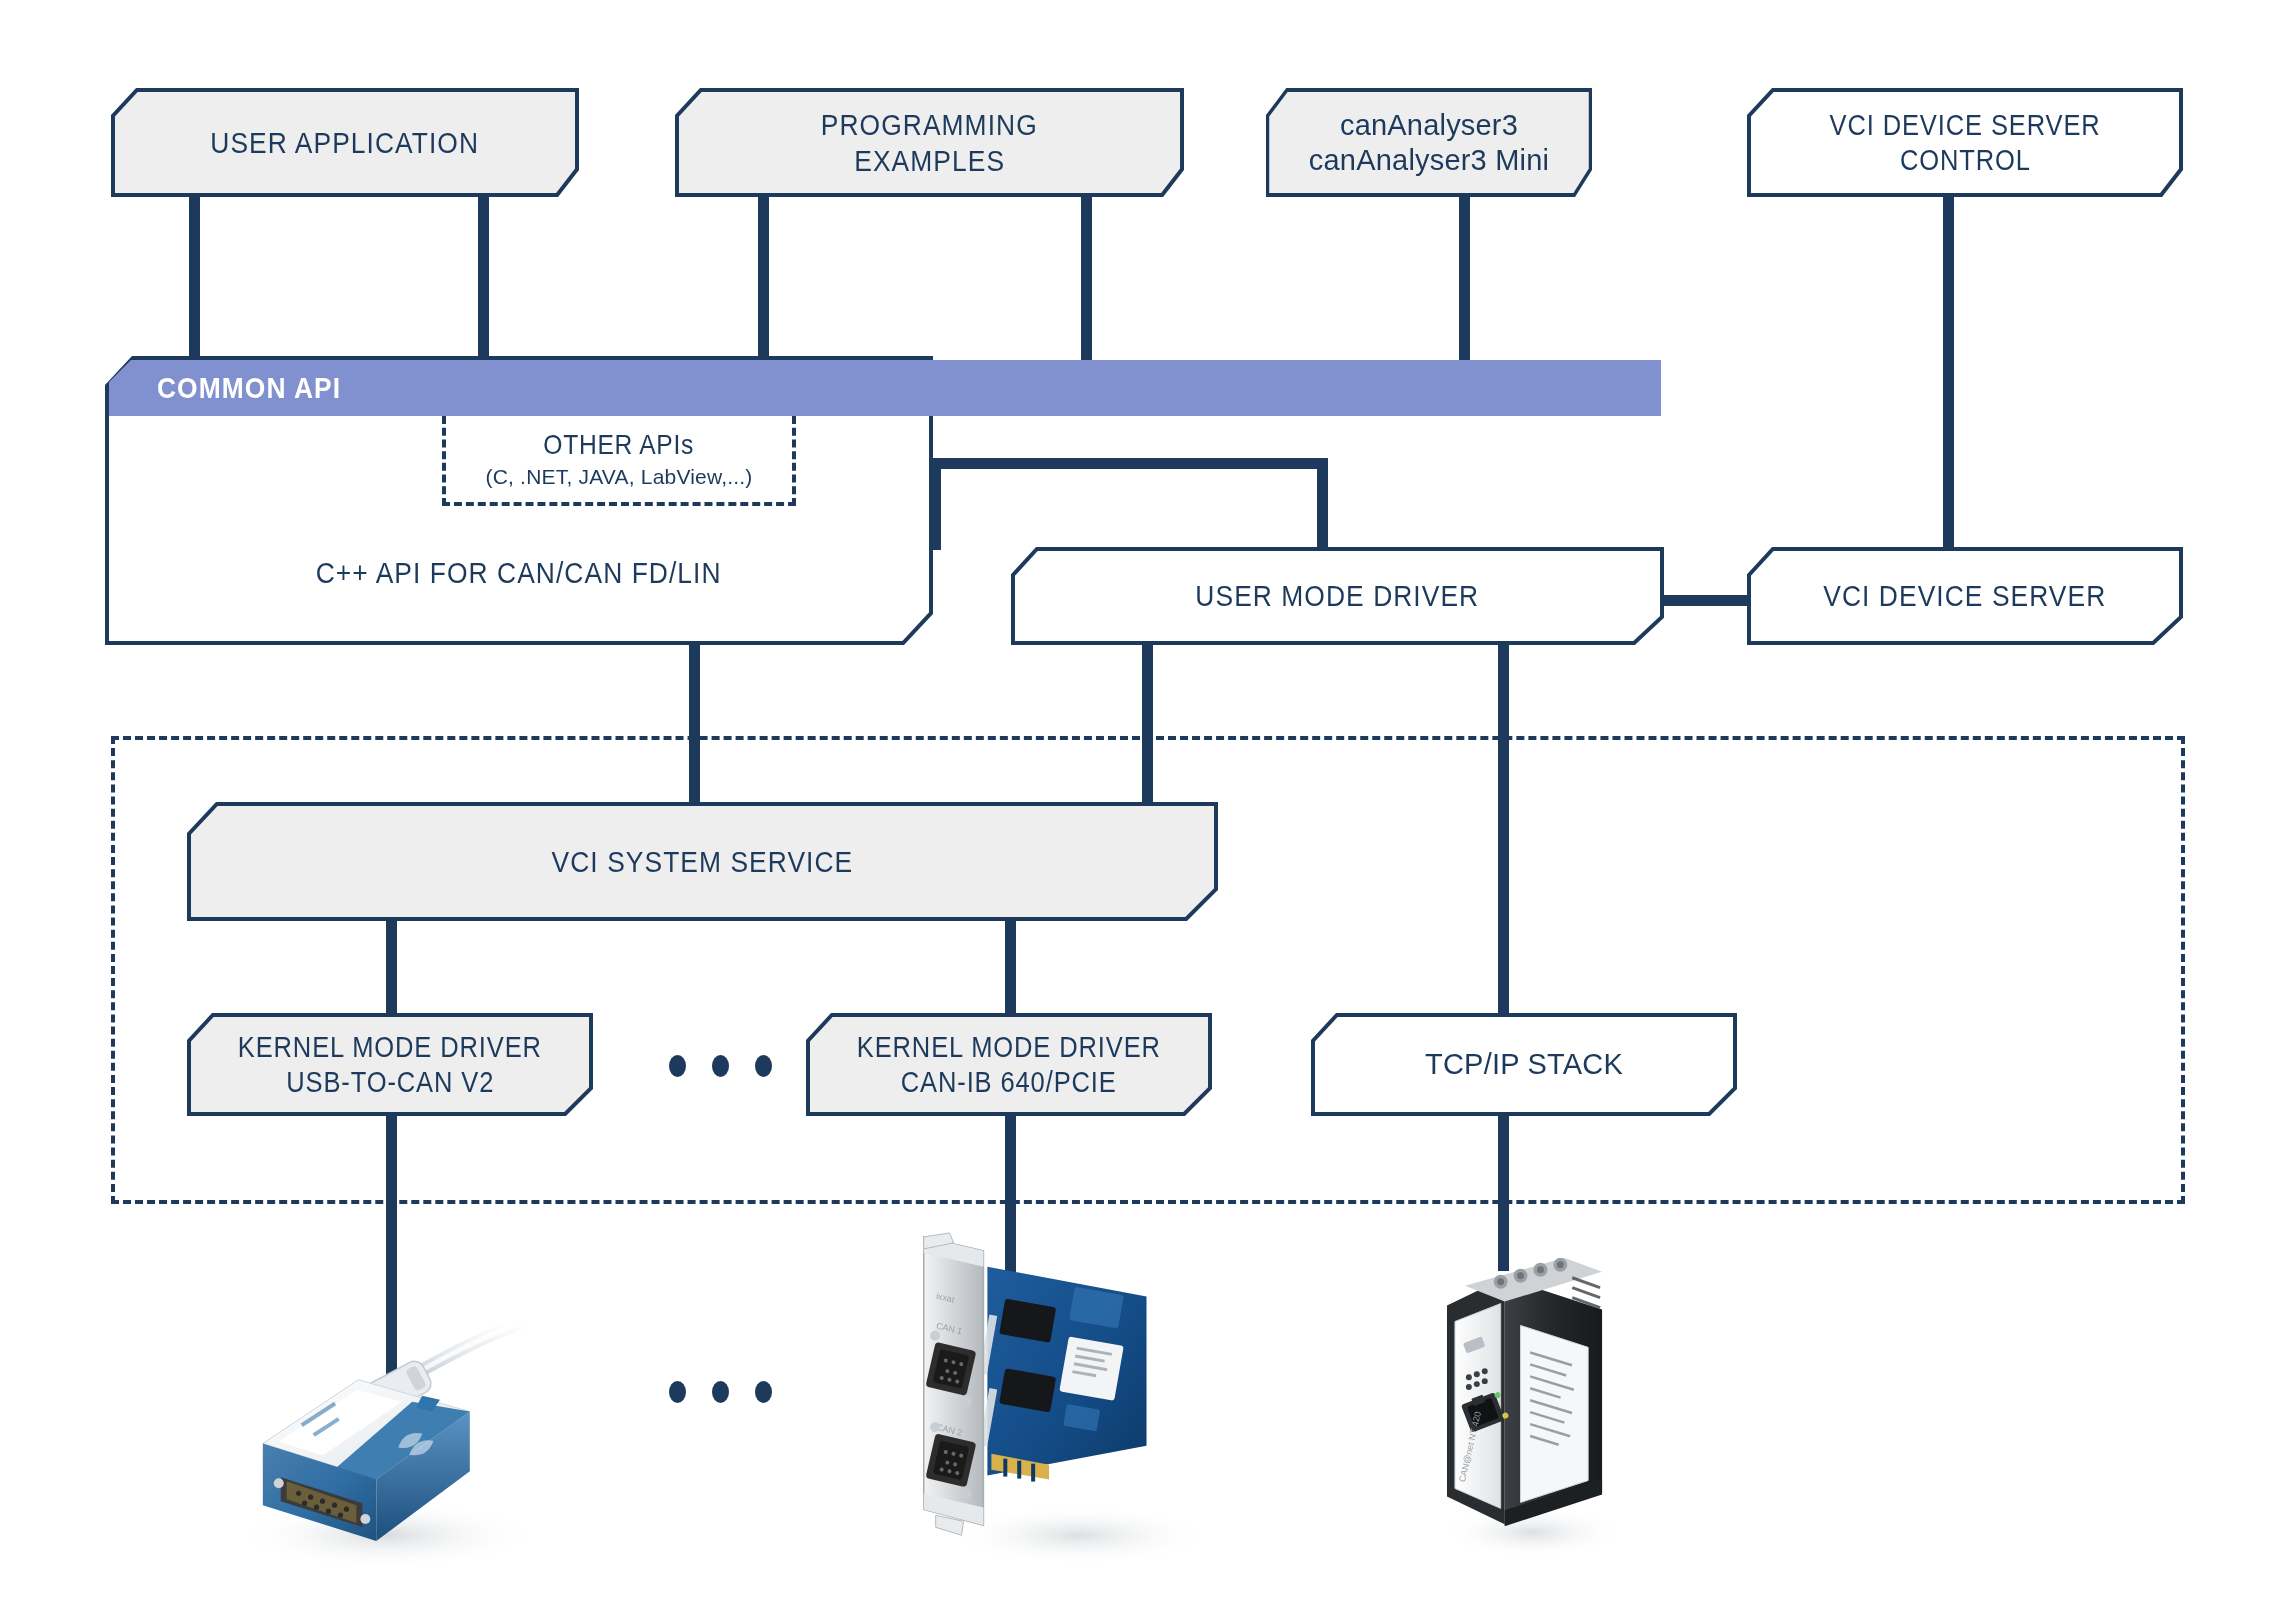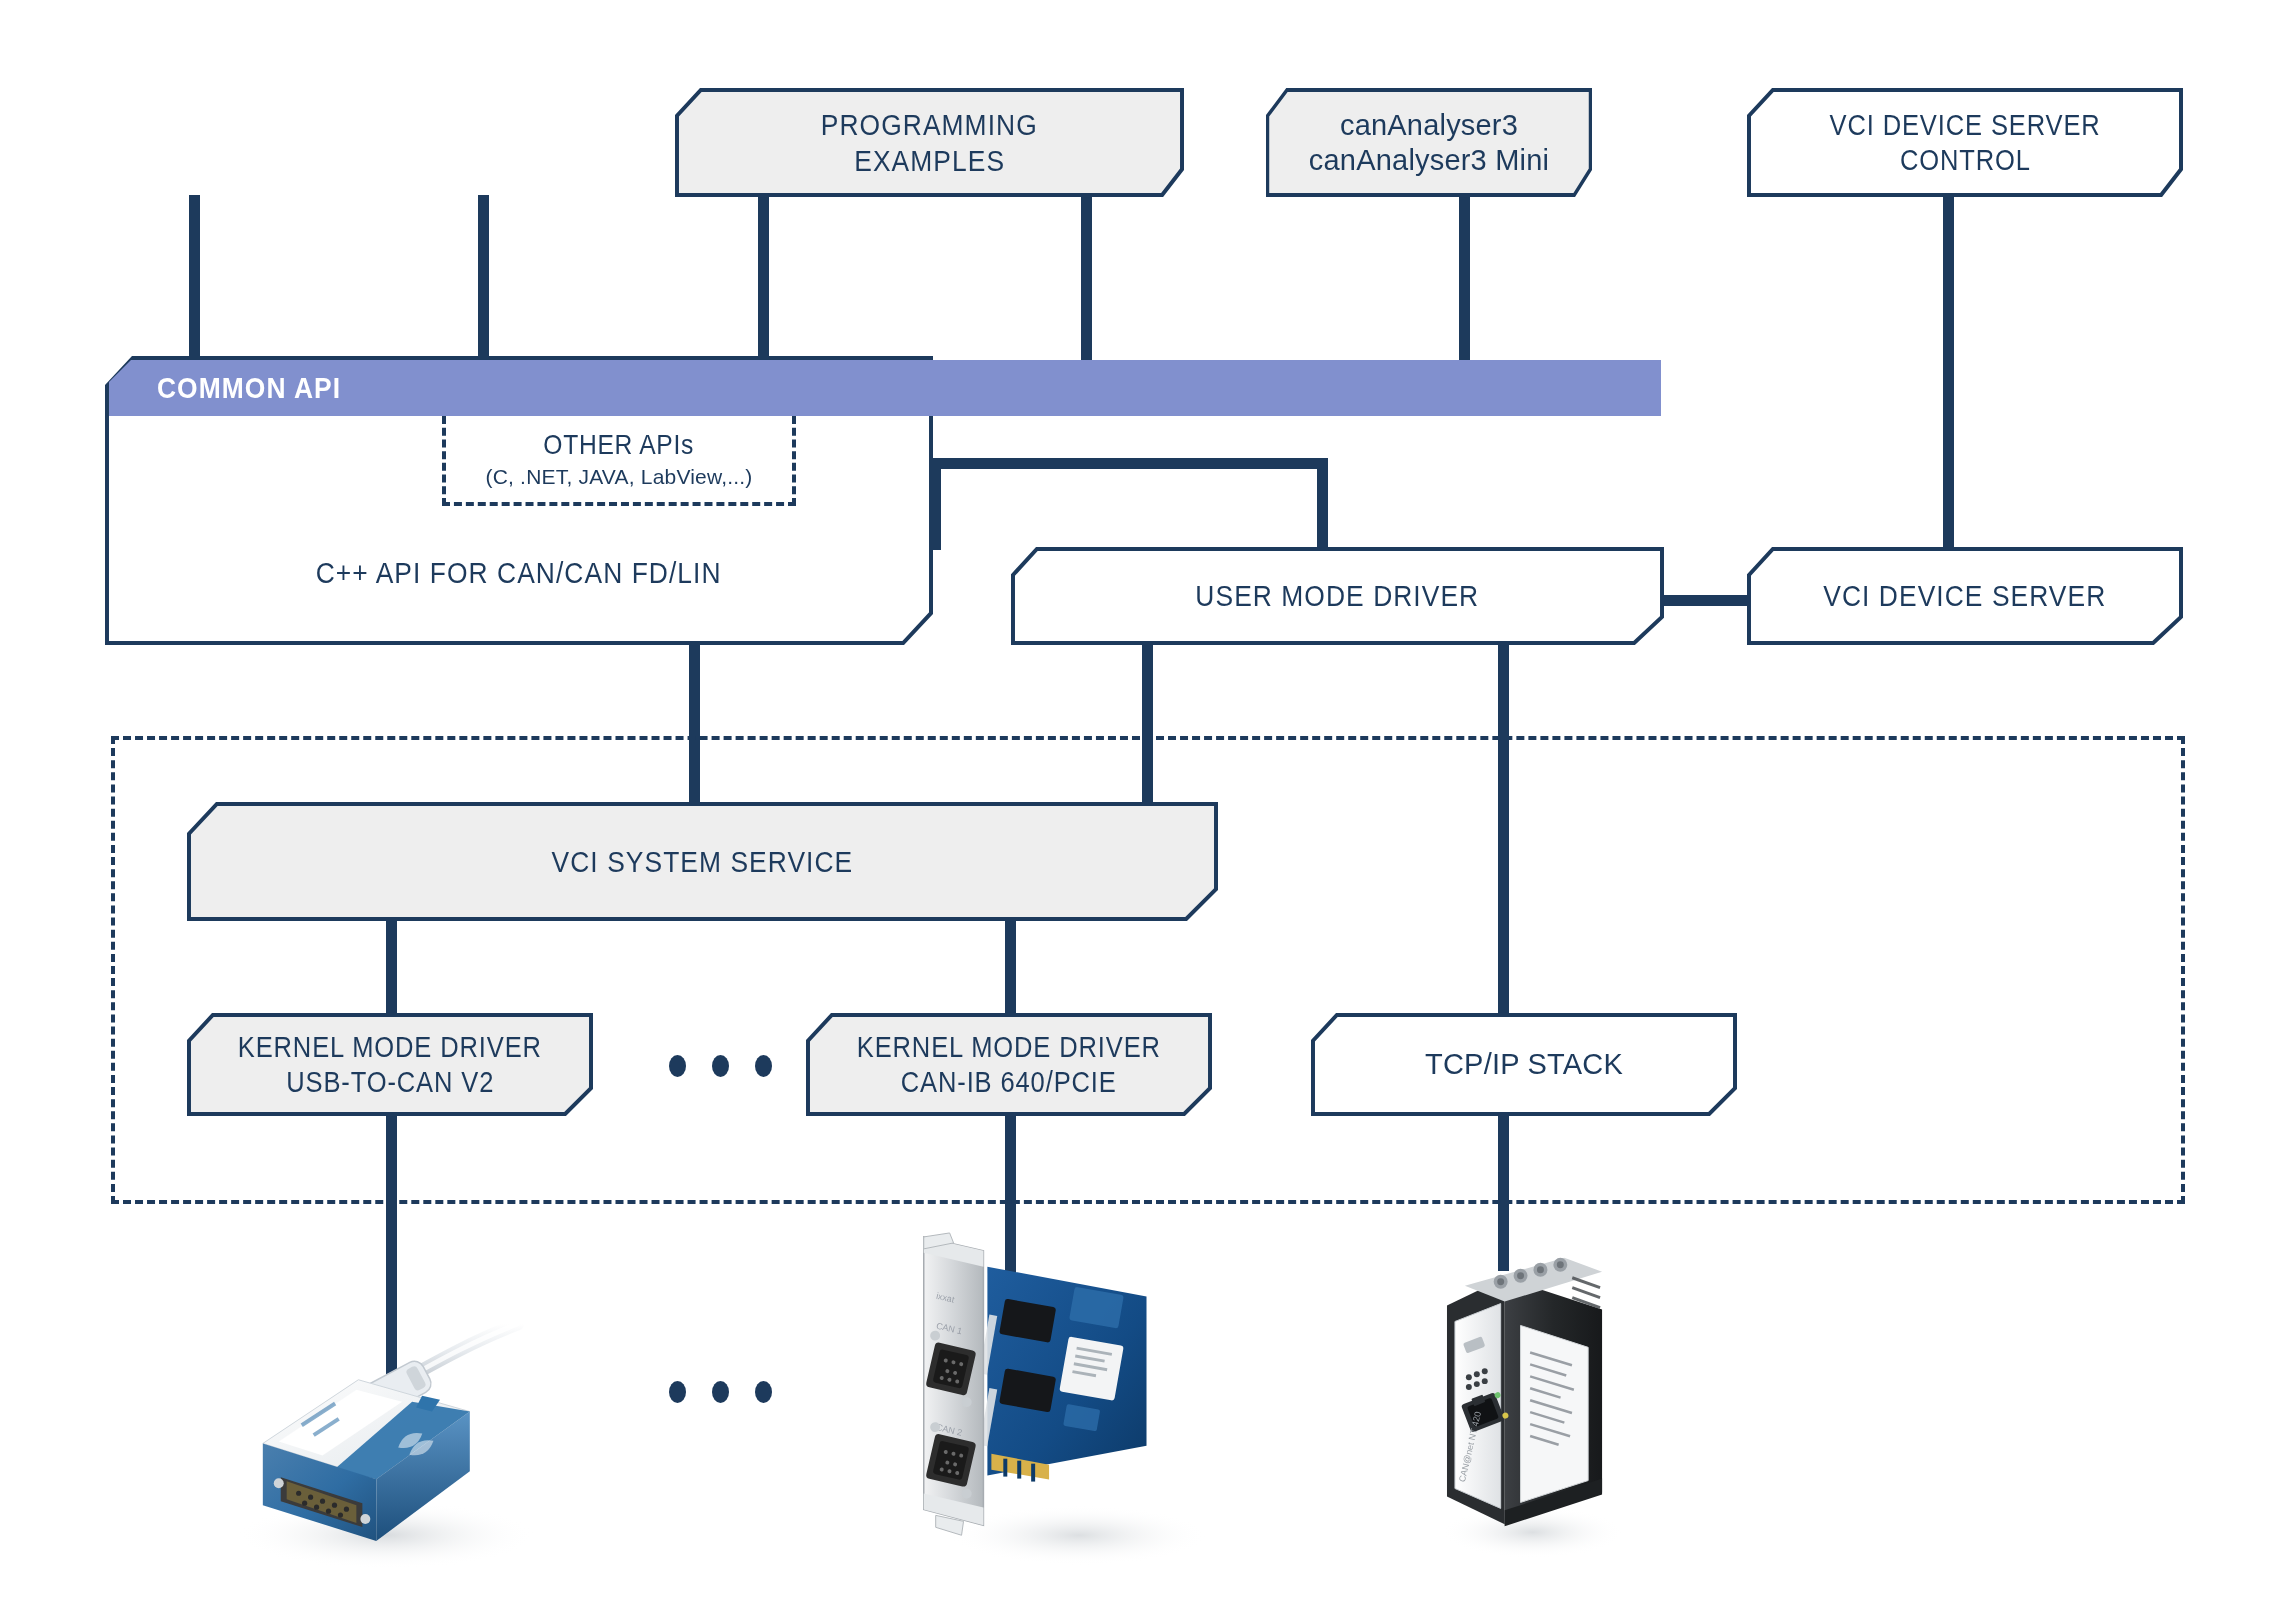--- a/index.html
+++ b/index.html
@@ -93,20 +93,28 @@
 
   <div class="conn" style="left:1498px; top:643px; width:11px; height:370px;"></div>
 
   <div class="conn" style="left:386px;  top:921px; width:11px; height:92px;"></div>
   <div class="conn" style="left:1005px; top:921px; width:11px; height:92px;"></div>
 
   <div class="conn" style="left:386px;  top:1116px; width:11px; height:269px;"></div>
   <div class="conn" style="left:1005px; top:1116px; width:11px; height:179px;"></div>
   <div class="conn" style="left:1498px; top:1116px; width:11px; height:155px;"></div>
 
+  <div class="gnode" style="left:111px; top:88px; width:468px; height:109px;">
+    <svg viewBox="0 0 470 110" preserveAspectRatio="none">
+      <polygon points="26,2 468,2 468,82 448,108 2,108 2,28" fill="#eeeeee" stroke="#1d3a5c" stroke-width="4"></polygon>
+    </svg>
+    <div class="label">
+        <span class="t-lg cond">USER APPLICATION</span>
+      </div>
+  </div>
 
   <div class="gnode" style="left:675px; top:88px; width:509px; height:109px;">
     <svg viewBox="0 0 512 110" preserveAspectRatio="none">
       <polygon points="26,2 510,2 510,82 490,108 2,108 2,28" fill="#eeeeee" stroke="#1d3a5c" stroke-width="4"></polygon>
     </svg>
     <div class="label">
       <span class="t-lg cond">PROGRAMMING</span>
       <span class="t-lg cond">EXAMPLES</span>
     </div>
   </div>

